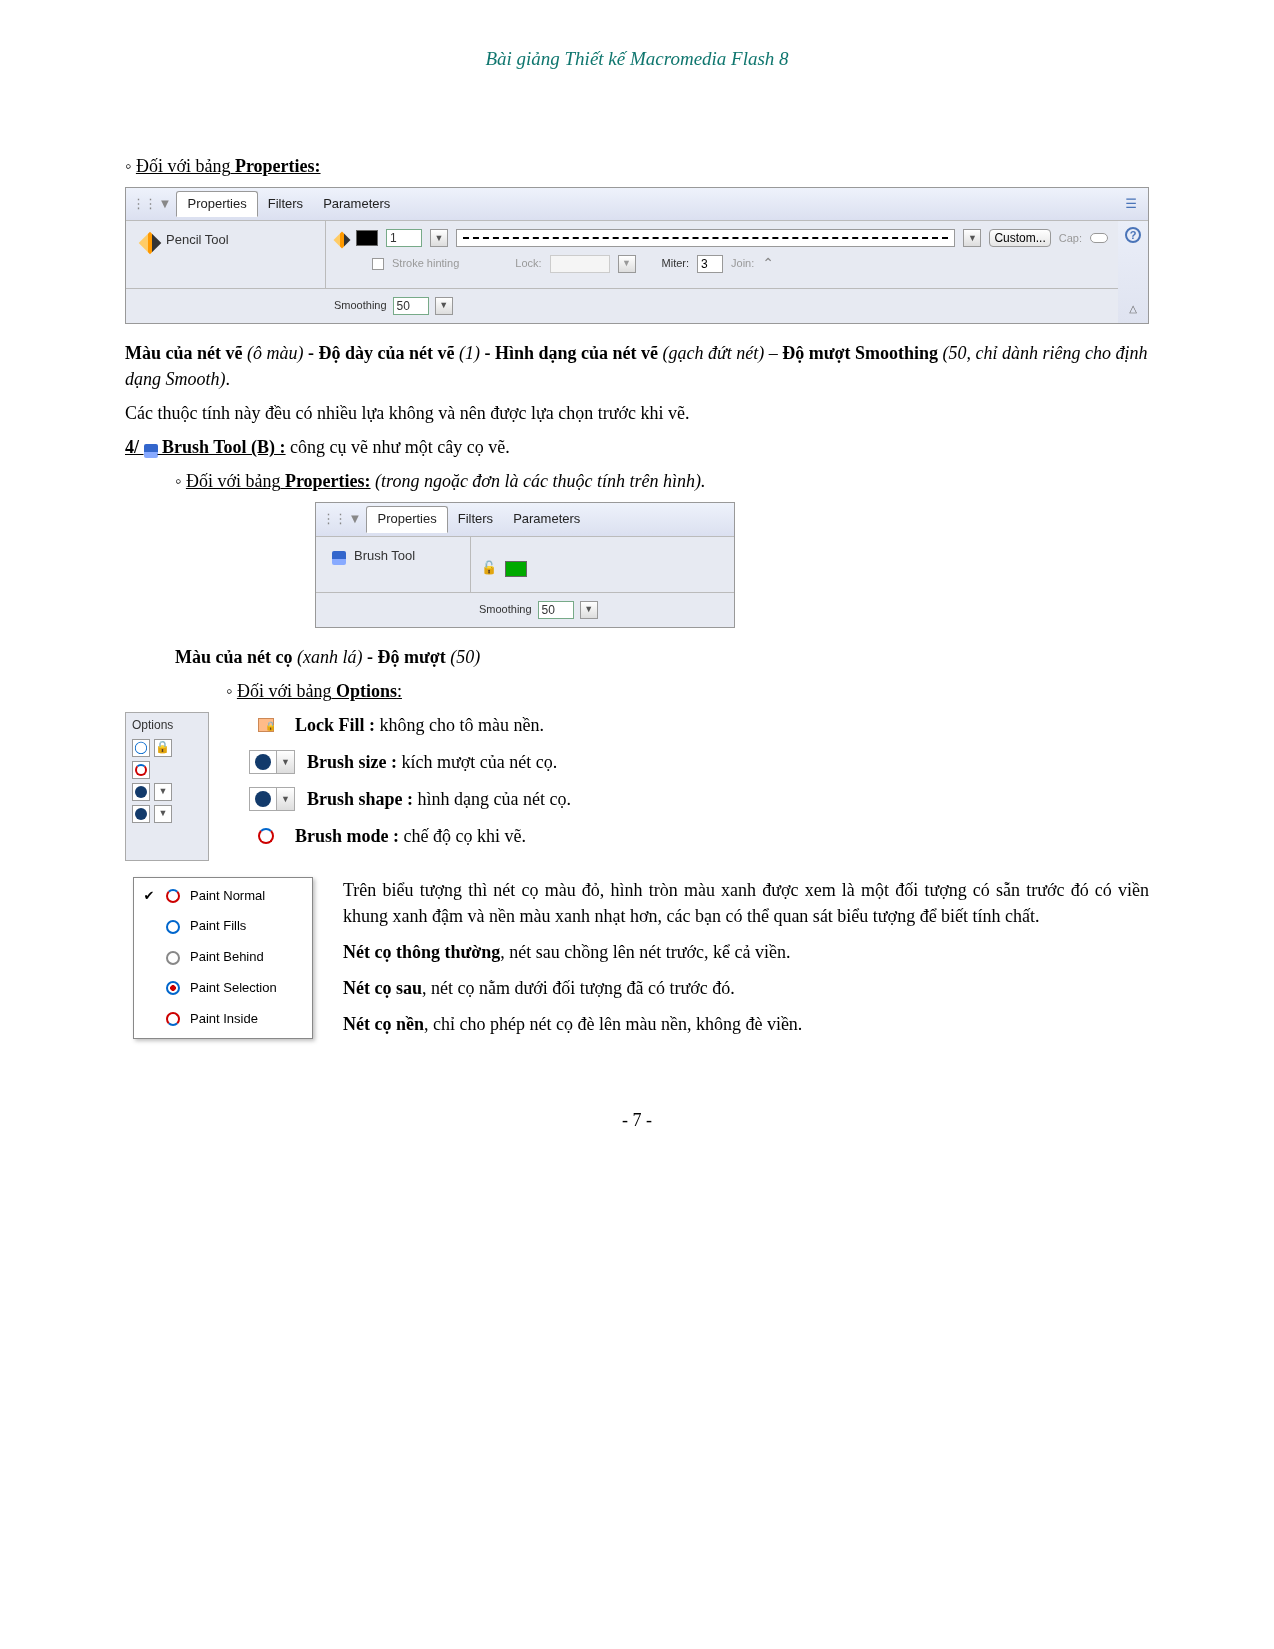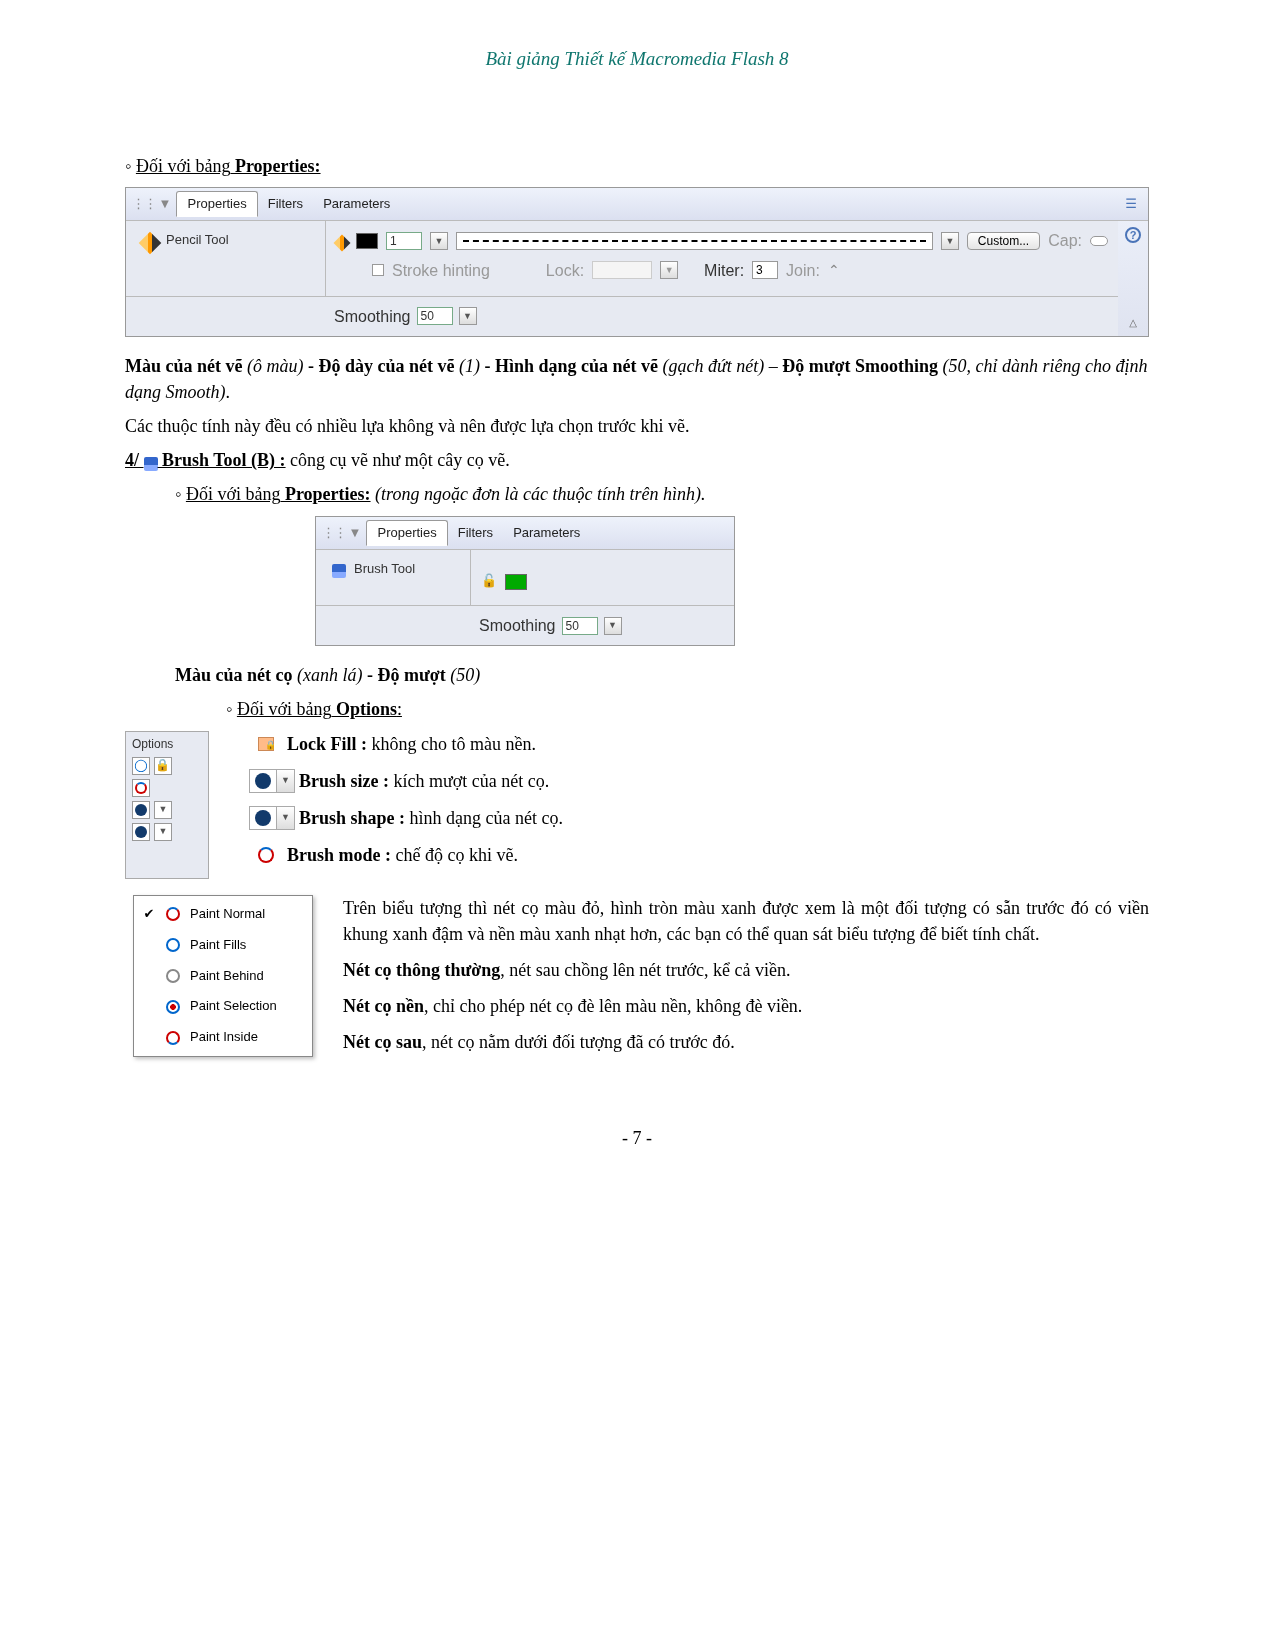--- a/index.html
+++ b/index.html
@@ -92,24 +92,24 @@
   }
   .stroke-preview {
     flex:1; min-width:200px; height:18px; border:1px solid #999; background:#fff;
     display:flex; align-items:center; padding:0 6px;
   }
   .dashed-line {
     width:100%; border-top:2px dashed #000; height:0;
   }
   .btn {
     border:1px solid #999; border-radius:4px; background:linear-gradient(#fff,#e5e5e5);
-    padding:1px 10px; font-size:12px;
+    padding:1px 4px; font-size:12px;
   }
   .grey-text { color:#999; }
-  .small-label { font-size:16px; }
+  .small-label { font-size:11px; }
   .miter-field { width:26px; height:18px; border:1px solid #999; background:#fff; padding:0 3px; font-size:12px; }
   .cap-icon { display:inline-block; width:18px; height:10px; border:1px solid #999; border-radius:5px; background:#fff; }
   .join-icon { display:inline-block; font-size:14px; color:#888; }
   .checkbox-sq { width:12px; height:12px; border:1px solid #999; background:#fff; display:inline-block; }
   .panel-row2 {
     border-top:1px solid #bbb; padding:8px 10px; display:flex; align-items:center; gap:6px;
     background:#e7eaf2;
   }
   .panel-far-right {
     width:30px; padding:6px 4px; text-align:center; color:#4a74b8; font-size:12px;
@@ -130,21 +130,21 @@
     font-family: Tahoma, sans-serif; font-size:12px; color:#333;
     padding:4px 6px 8px 6px;
   }
   .opts-title { margin-bottom:4px; }
   .opts-row { display:flex; gap:4px; margin:4px 0; align-items:center; }
   .sq-icon { width:18px; height:18px; border:1px solid #999; background:#fff; display:inline-flex; align-items:center; justify-content:center; font-size:12px; }
   .dot-icon { width:16px; height:16px; border-radius:50%; background:#123a6b; display:inline-block; }
   .dot-icon-sm { width:12px; height:12px; border-radius:50%; background:#123a6b; display:inline-block; }
 
   .opt-items { flex:1; }
-  .opt-item { display:flex; align-items:center; gap:4px; margin-bottom:11px; }
+  .opt-item { display:flex; align-items:center; gap:12px; margin-bottom:11px; }
   .opt-icon-box { width:34px; height:24px; display:flex; align-items:center; justify-content:center; border:1px solid #aaa; background:#f0f0f0; border-radius:2px; }
   .opt-icon-box.no-border { border:none; background:transparent; }
   .opt-dd { display:flex; align-items:center; gap:0; }
   .opt-dd .box { width:28px; height:24px; border:1px solid #aaa; background:#fff; display:flex; align-items:center; justify-content:center; }
   .opt-dd .arrow { width:18px; height:24px; border:1px solid #aaa; border-left:none; background:linear-gradient(#fff,#ddd); display:flex; align-items:center; justify-content:center; font-size:9px; color:#555; }
 
   
   .menu-layout { display:flex; gap:30px; align-items:flex-start; margin-top:4px; }
   .brush-menu {
     width: 180px;
@@ -385,19 +385,19 @@
         <span class="bm-icon">
             <span class="ring-inside"></span>
           </span>
         <span>Paint Inside</span>
       </div>
     </div>
 
     <div class="menu-text">
       <p>Trên biểu tượng thì nét cọ màu đỏ, hình tròn màu xanh được xem là một đối tượng có sẵn trước đó có viền khung xanh đậm và nền màu xanh nhạt hơn, các bạn có thể quan sát biểu tượng để biết tính chất.</p>
       <p><span class="bold">Nét cọ thông thường</span><span>, nét sau chồng lên nét trước, kể cả viền.</span></p>
+      <p><span class="bold">Nét cọ sau</span><span>, nét cọ nằm dưới đối tượng đã có trước đó.</span></p>
       <p><span class="bold">Nét cọ nền</span><span>, chỉ cho phép nét cọ đè lên màu nền, không đè viền.</span></p>
-      <p><span class="bold">Nét cọ sau</span><span>, nét cọ nằm dưới đối tượng đã có trước đó.</span></p>
     </div>
   </div>
 
   <div class="page-num">- 7 -</div>
 </div>
 
 </body></html>

